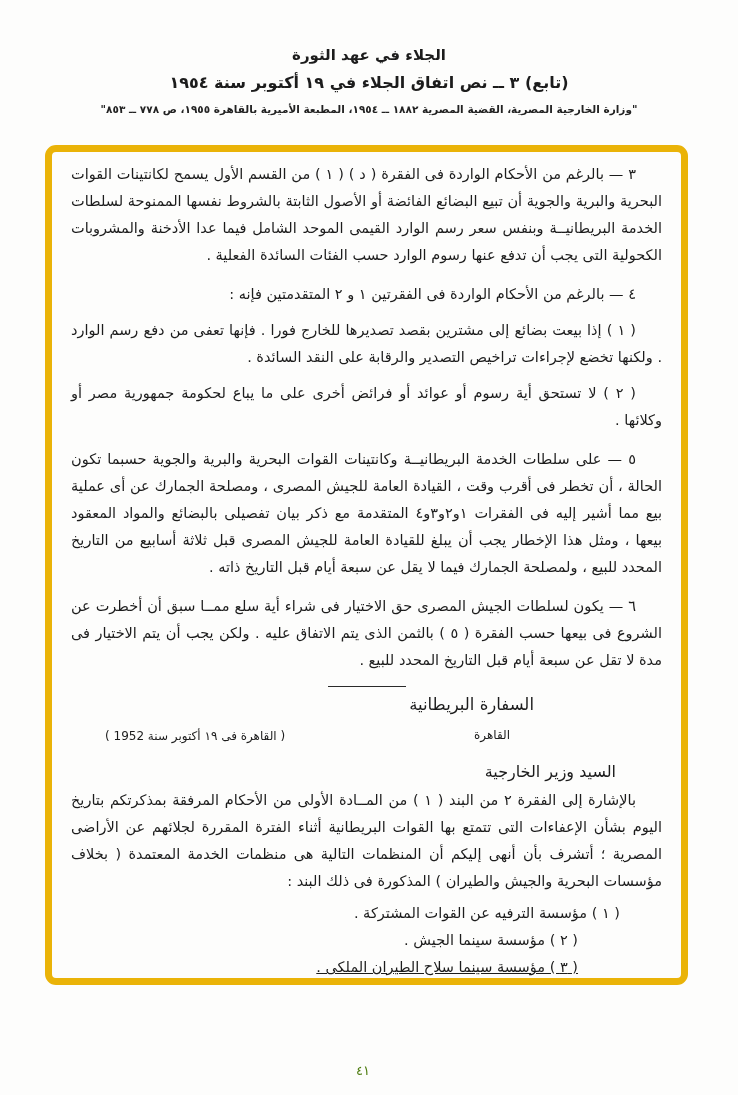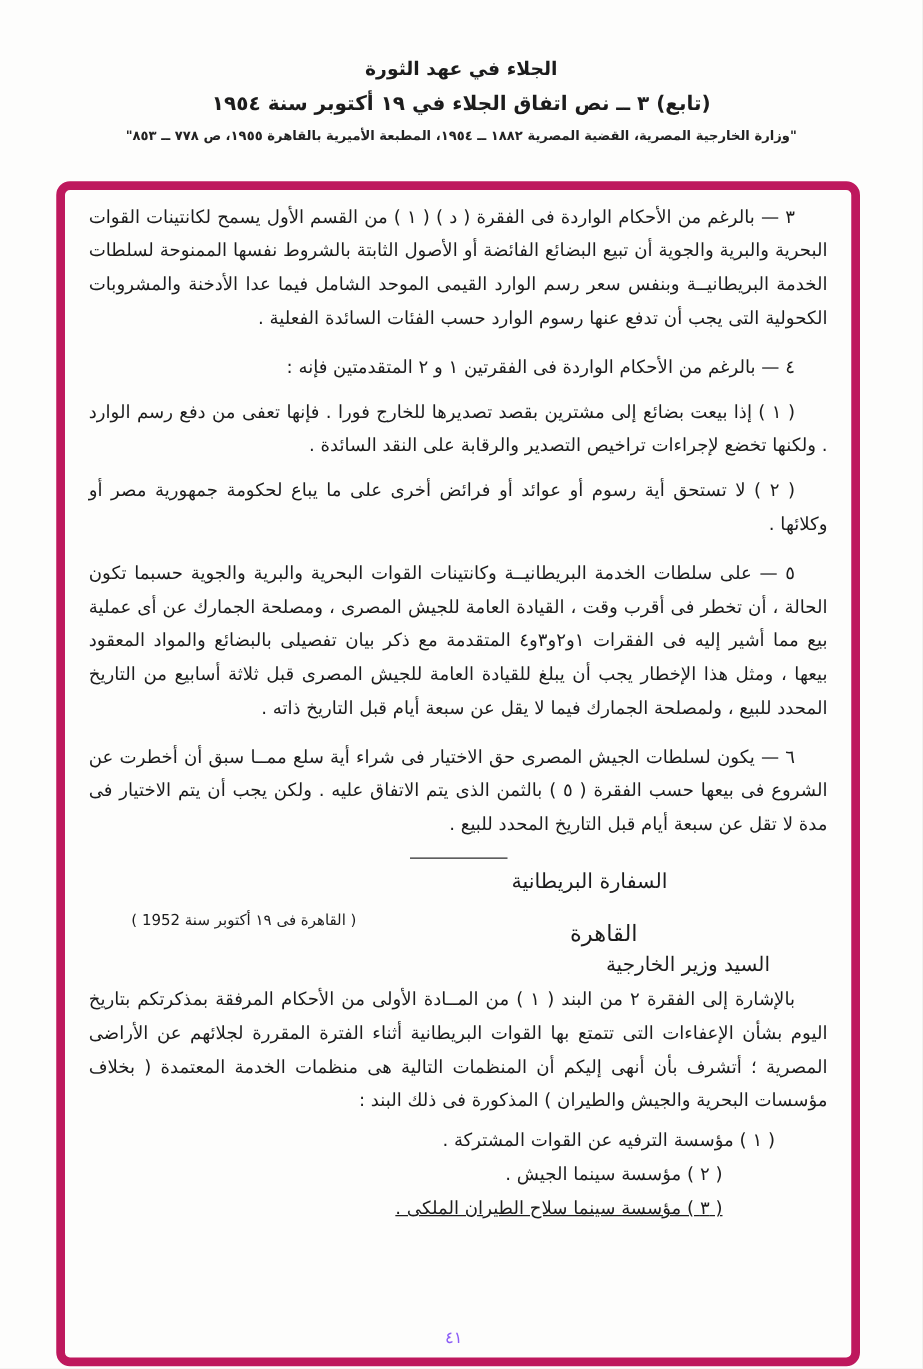--- a/index.html
+++ b/index.html
@@ -20,22 +20,22 @@
     text-align: center;
     direction: rtl;
   }
   .doc-title   { font-size: 15px; font-weight: bold; letter-spacing: .2px; text-align: center; }
   .doc-subtitle{ font-size: 16px; font-weight: bold; margin-top: 9px; }
   .doc-citation{ font-size: 10.5px; font-weight: bold; margin-top: 11px; color: #222; }
 
   .green-box {
     position: absolute;
     left: 45px; top: 145px;
-    width: 643px; height: 948px;
-    border: 7px solid #be185d;
+    width: 643px; height: 840px;
+    border: 7px solid #eab308;
     border-radius: 11px;
     background: transparent;
   }
   .box-content {
     position: relative;
     height: 100%;
     padding: 9px 19px 0 19px;
     direction: rtl;
     text-align: justify;
     font-size: 14.5px;
@@ -52,22 +52,21 @@
     margin: 7px auto 0 auto;
   }
 
   .letter-head { position: relative; height: 98px; margin-top: 2px; }
   .embassy-name {
     position: absolute; top: 2px; right: 128px;
     font-size: 16.5px;
   }
   .embassy-city {
     position: absolute; top: 33px; right: 152px;
-    font-size: 18px;
-    margin-top: 12px;
+    font-size: 12px;
   }
   .letter-date {
     position: absolute; top: 34px; left: 34px;
     font-size: 12px;
   }
   .letter-salutation {
     position: absolute; top: 69px; right: 46px;
     font-size: 16px;
   }
   .letter-body { text-indent: 26px; margin-bottom: 5px; }
@@ -76,21 +75,21 @@
   .org-item { text-align: right; line-height: 27px; }
   .org-item.i1 { padding-right: 42px; }
   .org-item.i2 { padding-right: 84px; text-align: right; }
   .org-item.i3 { padding-right: 84px; text-decoration: underline; }
 
   .page-number {
     position: absolute;
     bottom: 17px; left: 0; right: 44px;
     text-align: center;
     font-size: 13px;
-    color: #8b5cf6;
+    color: #4d7c0f;
     margin-left: 32px;
   }
 </style>
 </head>
 <body>
 
 <div class="page">
 
   <div class="doc-header">
     <div class="doc-title">الجلاء في عهد الثورة</div>

